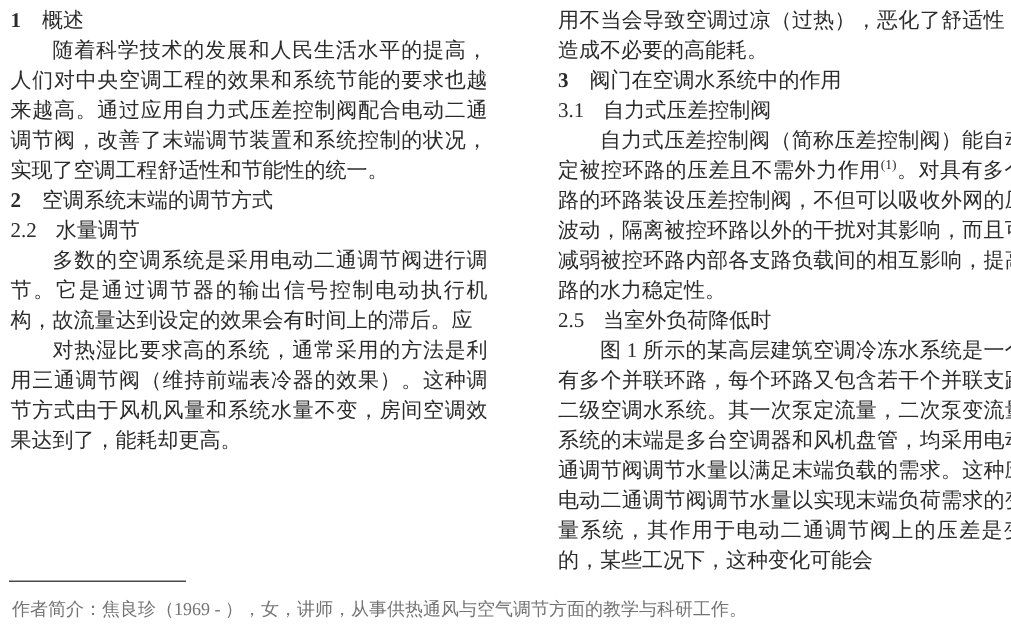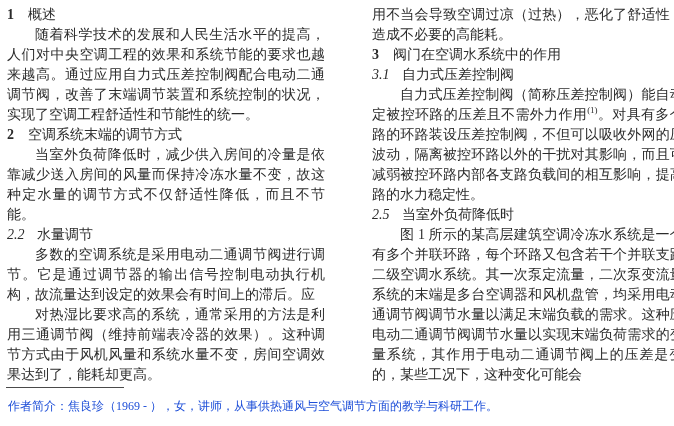--- a/index.html
+++ b/index.html
@@ -34,21 +34,20 @@
   .col-right { width: 326px; margin-left: 43px; }
   .heading { margin: 0; }
   .heading .hnum {
     font-weight: bold;
     display: inline-block;
     margin-right: 1em;
   }
   .heading.h2 .hnum {
     font-weight: normal;
     margin-right: 0.9em;
-    font-style: italic;
   }
   .para {
     margin: 0;
   }
   .para.indent { text-indent: 2em; }
   sup.ref {
     font-size: 9px;
     line-height: 0;
     vertical-align: super;
     letter-spacing: 0;
@@ -61,38 +60,37 @@
     border-top: 1.2px solid #4a4a4a;
     height: 0;
   }
   .footnote-text {
     position: absolute;
     left: 8px;
     top: 398px;
     width: 650px;
     font-size: 12px;
     line-height: 16px;
-    color: #1d4ed8;
+    color: #737373;
   }
 </style>
 </head>
 <body>
 
 <div class="page">
   <div class="columns">
 
     <div class="col col-left">
       <div class="heading h1">
         <span class="hnum">1</span><span class="htitle">概述</span>
       </div>
       <p class="para indent">随着科学技术的发展和人民生活水平的提高，人们对中央空调工程的效果和系统节能的要求也越来越高。通过应用自力式压差控制阀配合电动二通调节阀，改善了末端调节装置和系统控制的状况，实现了空调工程舒适性和节能性的统一。</p>
       <div class="heading h1">
         <span class="hnum">2</span><span class="htitle">空调系统末端的调节方式</span>
       </div>
-      <p class="para indent">当室外负荷降低时，减少供入房间的冷量是依靠减少送入房间的风量而保持冷冻水量不变，故这种定水量的调节方式不仅舒适性降低，而且不节能。</p>
       <div class="heading h2">
         <span class="hnum">2.2</span><span class="htitle">水量调节</span>
       </div>
       <p class="para indent">多数的空调系统是采用电动二通调节阀进行调节。它是通过调节器的输出信号控制电动执行机构，故流量达到设定的效果会有时间上的滞后。应</p>
       <p class="para indent">对热湿比要求高的系统，通常采用的方法是利用三通调节阀（维持前端表冷器的效果）。这种调节方式由于风机风量和系统水量不变，房间空调效果达到了，能耗却更高。</p>
     </div>
 
     <div class="col col-right">
       <p class="para">用不当会导致空调过凉（过热），恶化了舒适性，并造成不必要的高能耗。</p>
       <div class="heading h1">

